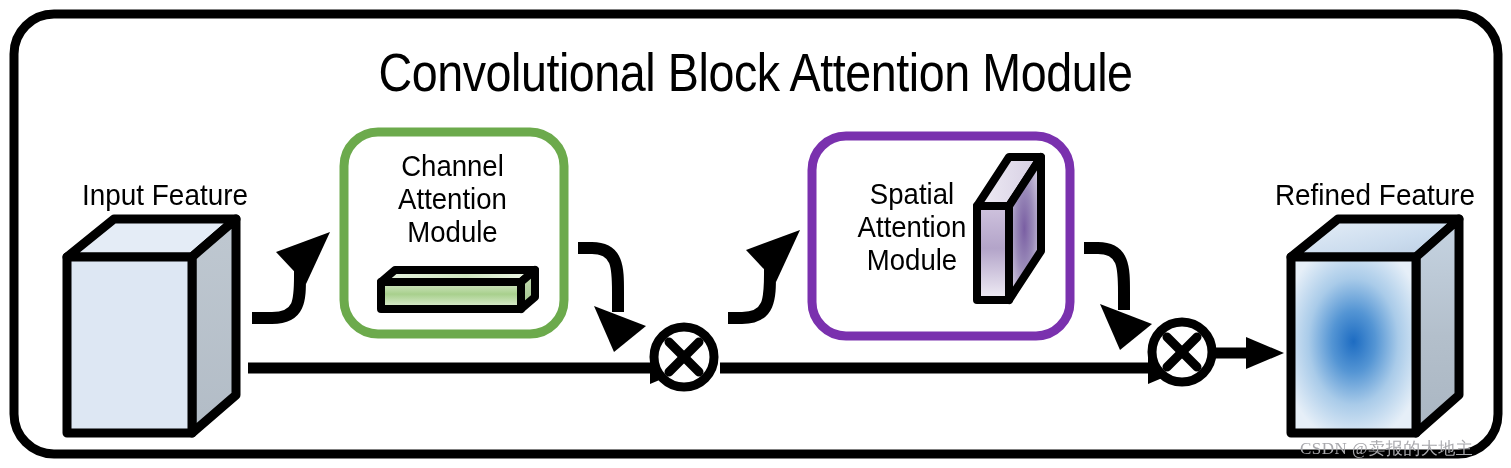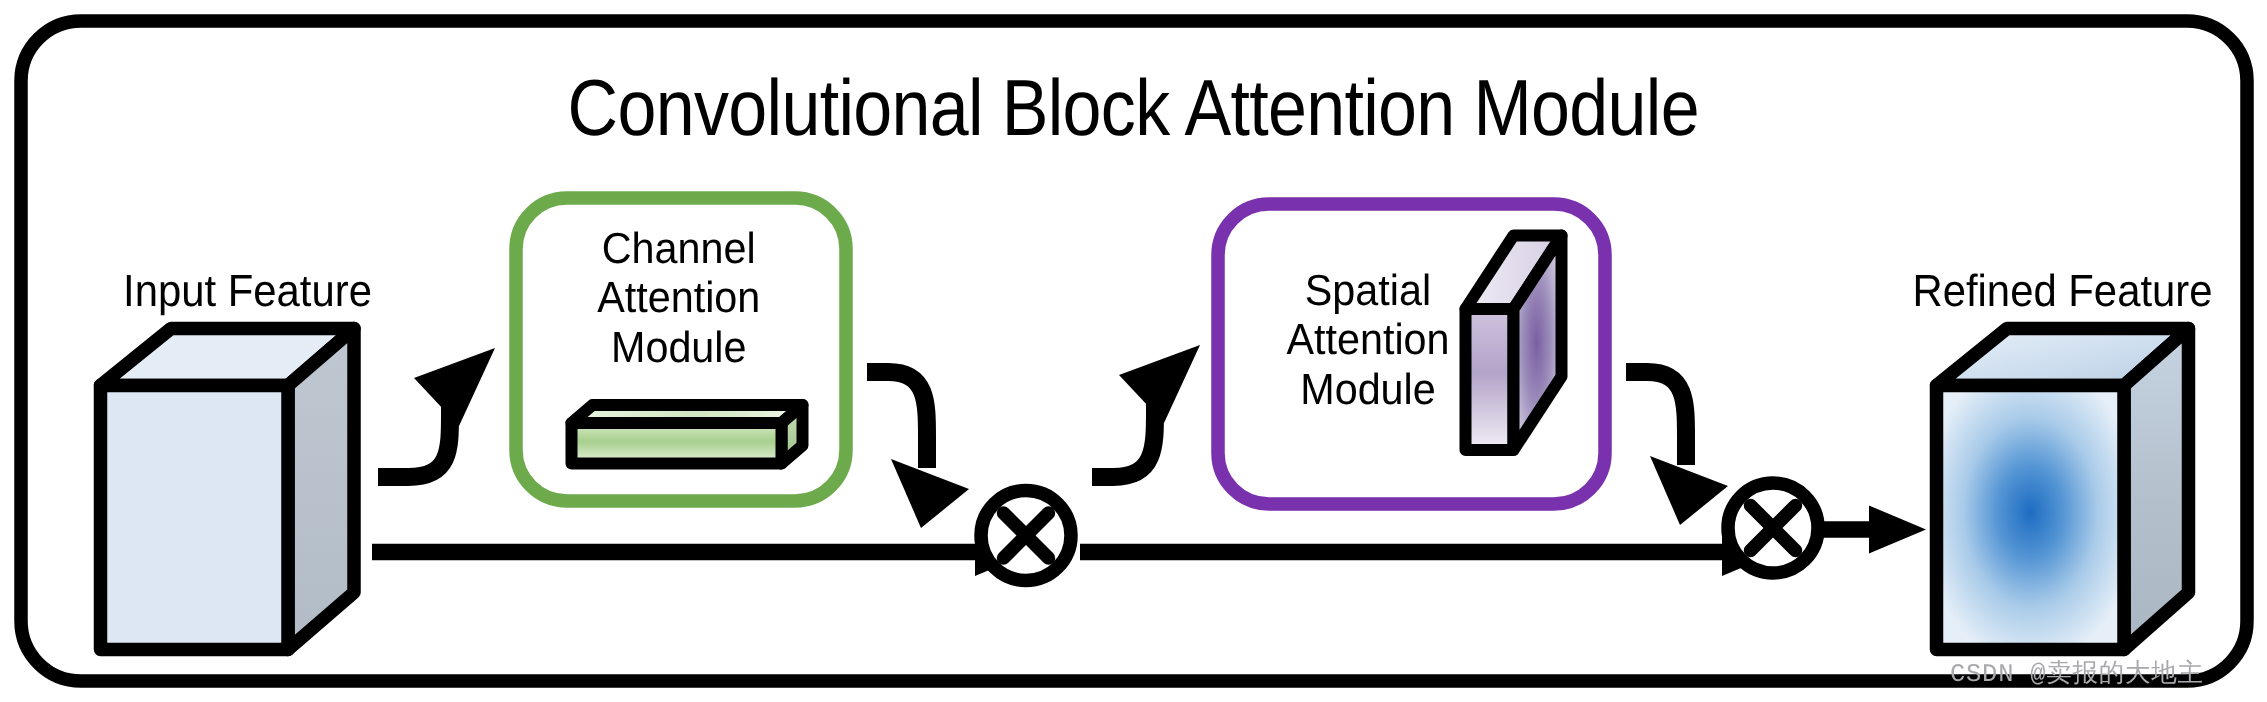--- a/index.html
+++ b/index.html
@@ -79,21 +79,21 @@
     width: 180px;
     top: 178px;
   }
   #watermark-text {
     position: absolute;
     left: 1300px;
     top: 437px;
     font-size: 17px;
     color: #a9a9ad;
     letter-spacing: 0.5px;
-    font-family: Liberation Mono, monospace;
+    font-family: Liberation Serif, serif;
     white-space: nowrap;
   }
 </style>
 </head>
 <body>
 
 <div id="stage">
 
   <svg id="diagram-svg" viewBox="0 0 1511 468">
     <defs>

